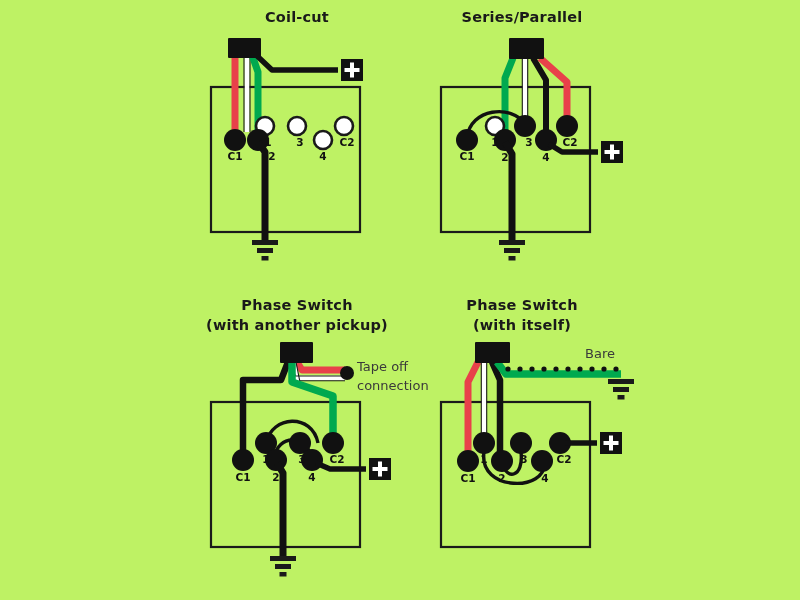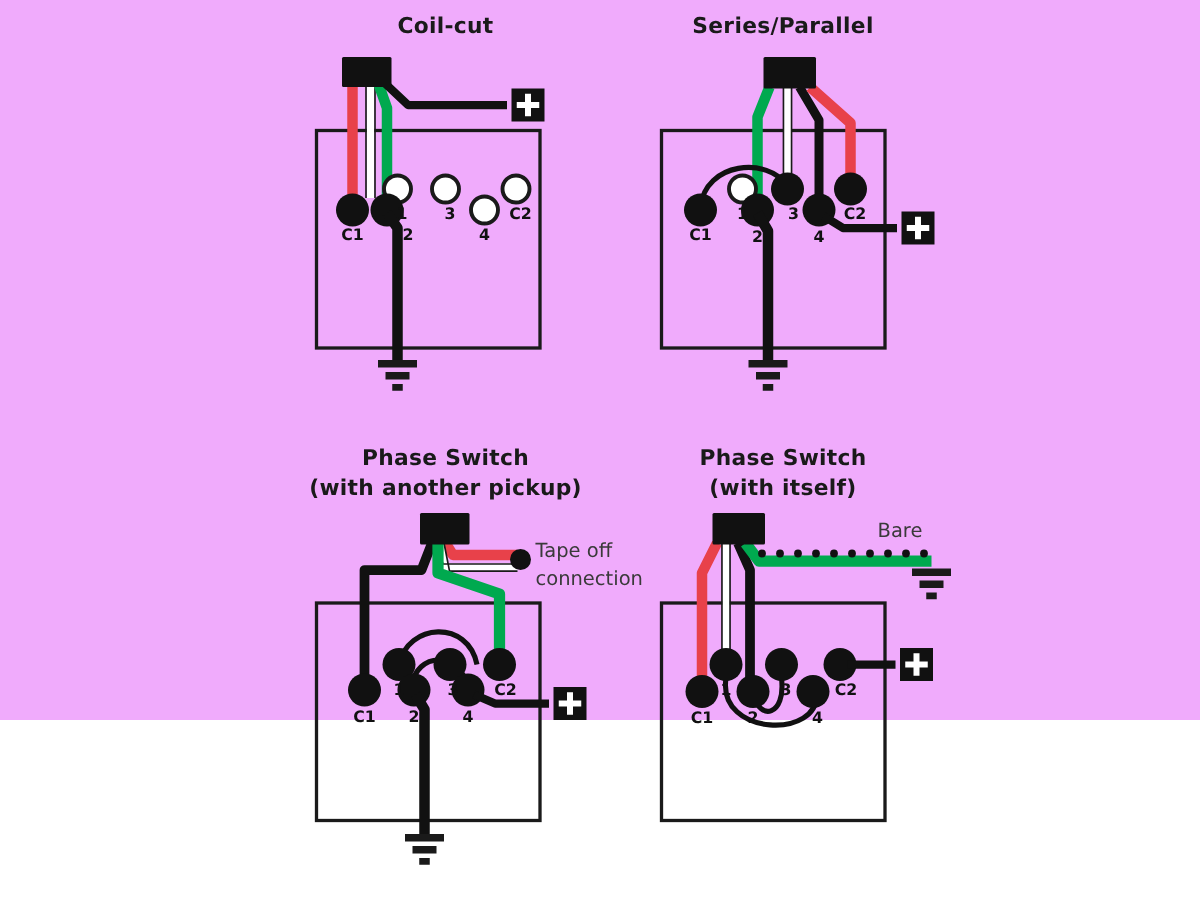--- a/index.html
+++ b/index.html
@@ -9,22 +9,22 @@
   }
   body {
     width: 800px;
     height: 600px;
     font-family: "Liberation Sans", sans-serif;
     overflow: hidden;
   }
   #stage {
     position: relative;
     width: 800px;
-    height: 480px;
-    background: #f0abfc;
+    height: 600px;
+    background: #bef264;
   }
   #stage svg {
     position: absolute;
     top: 0;
     left: 0;
     width: 800px;
     height: 600px;
     display: block;
   }
   .dtitle {

